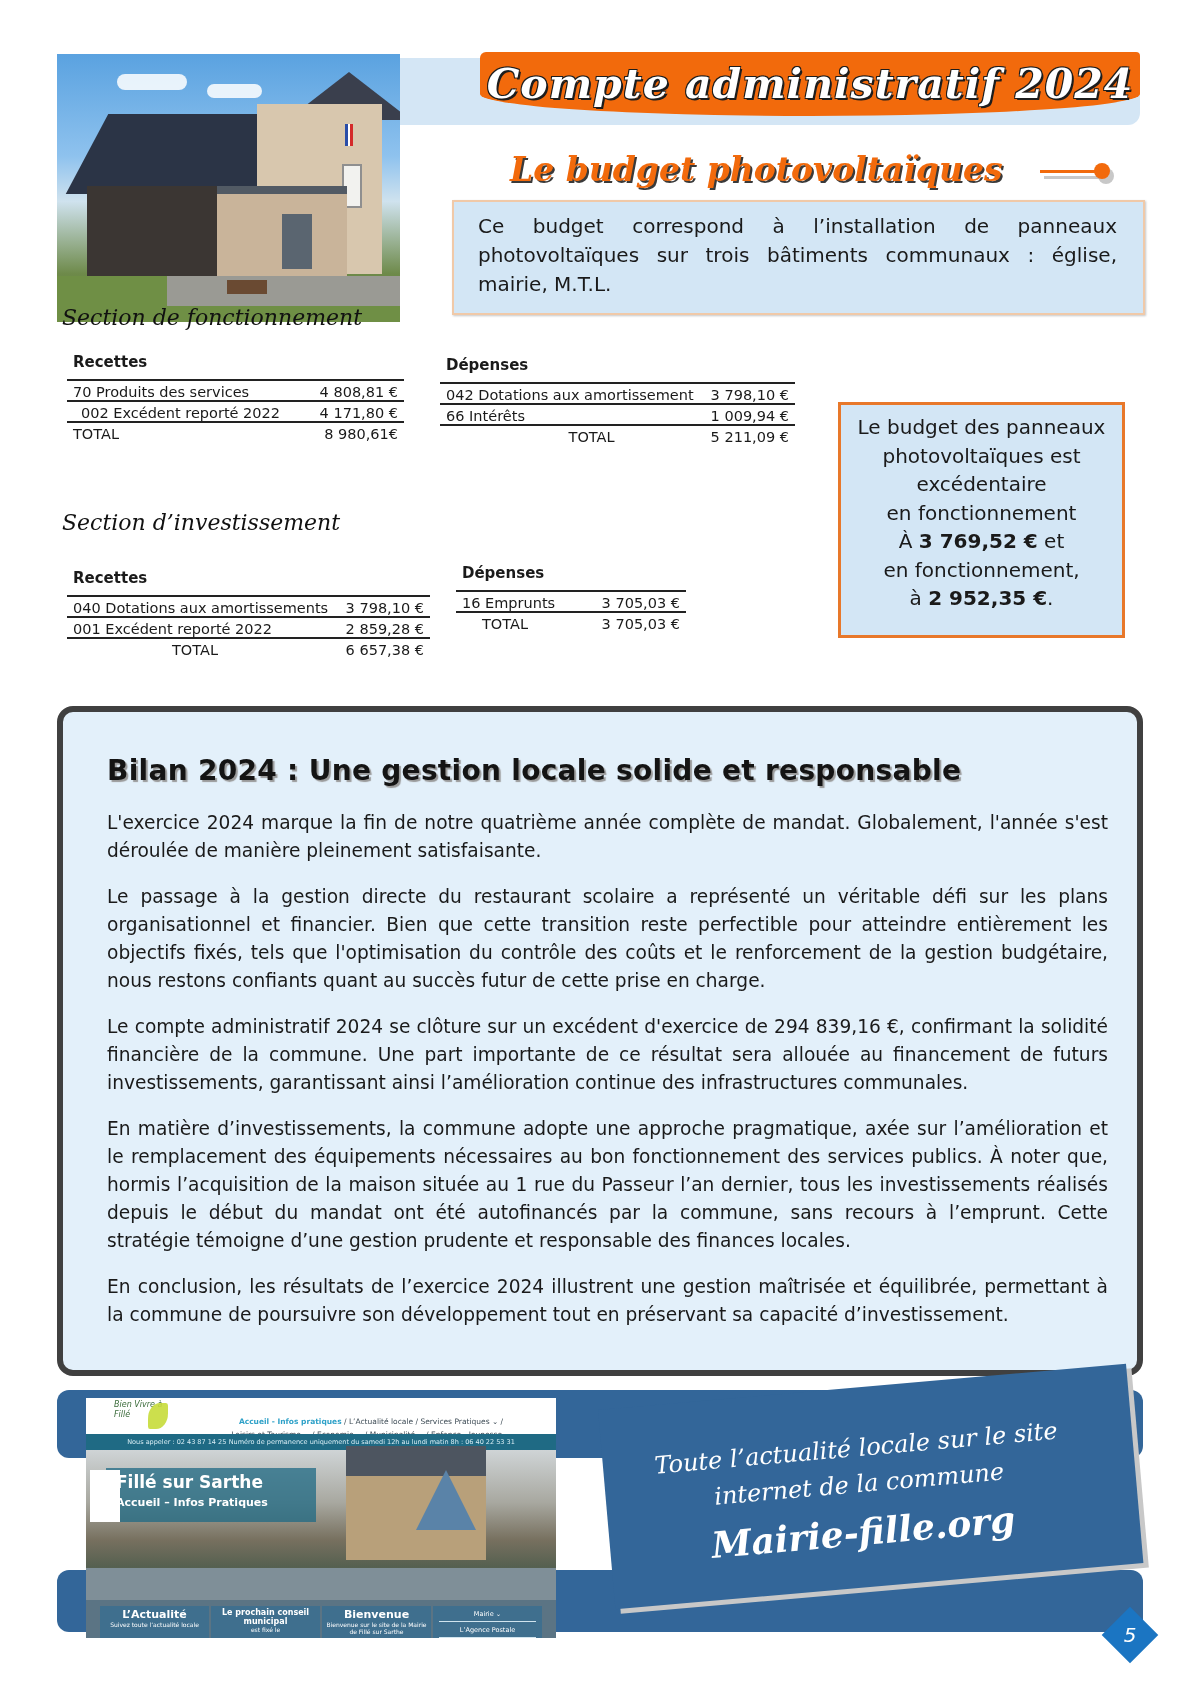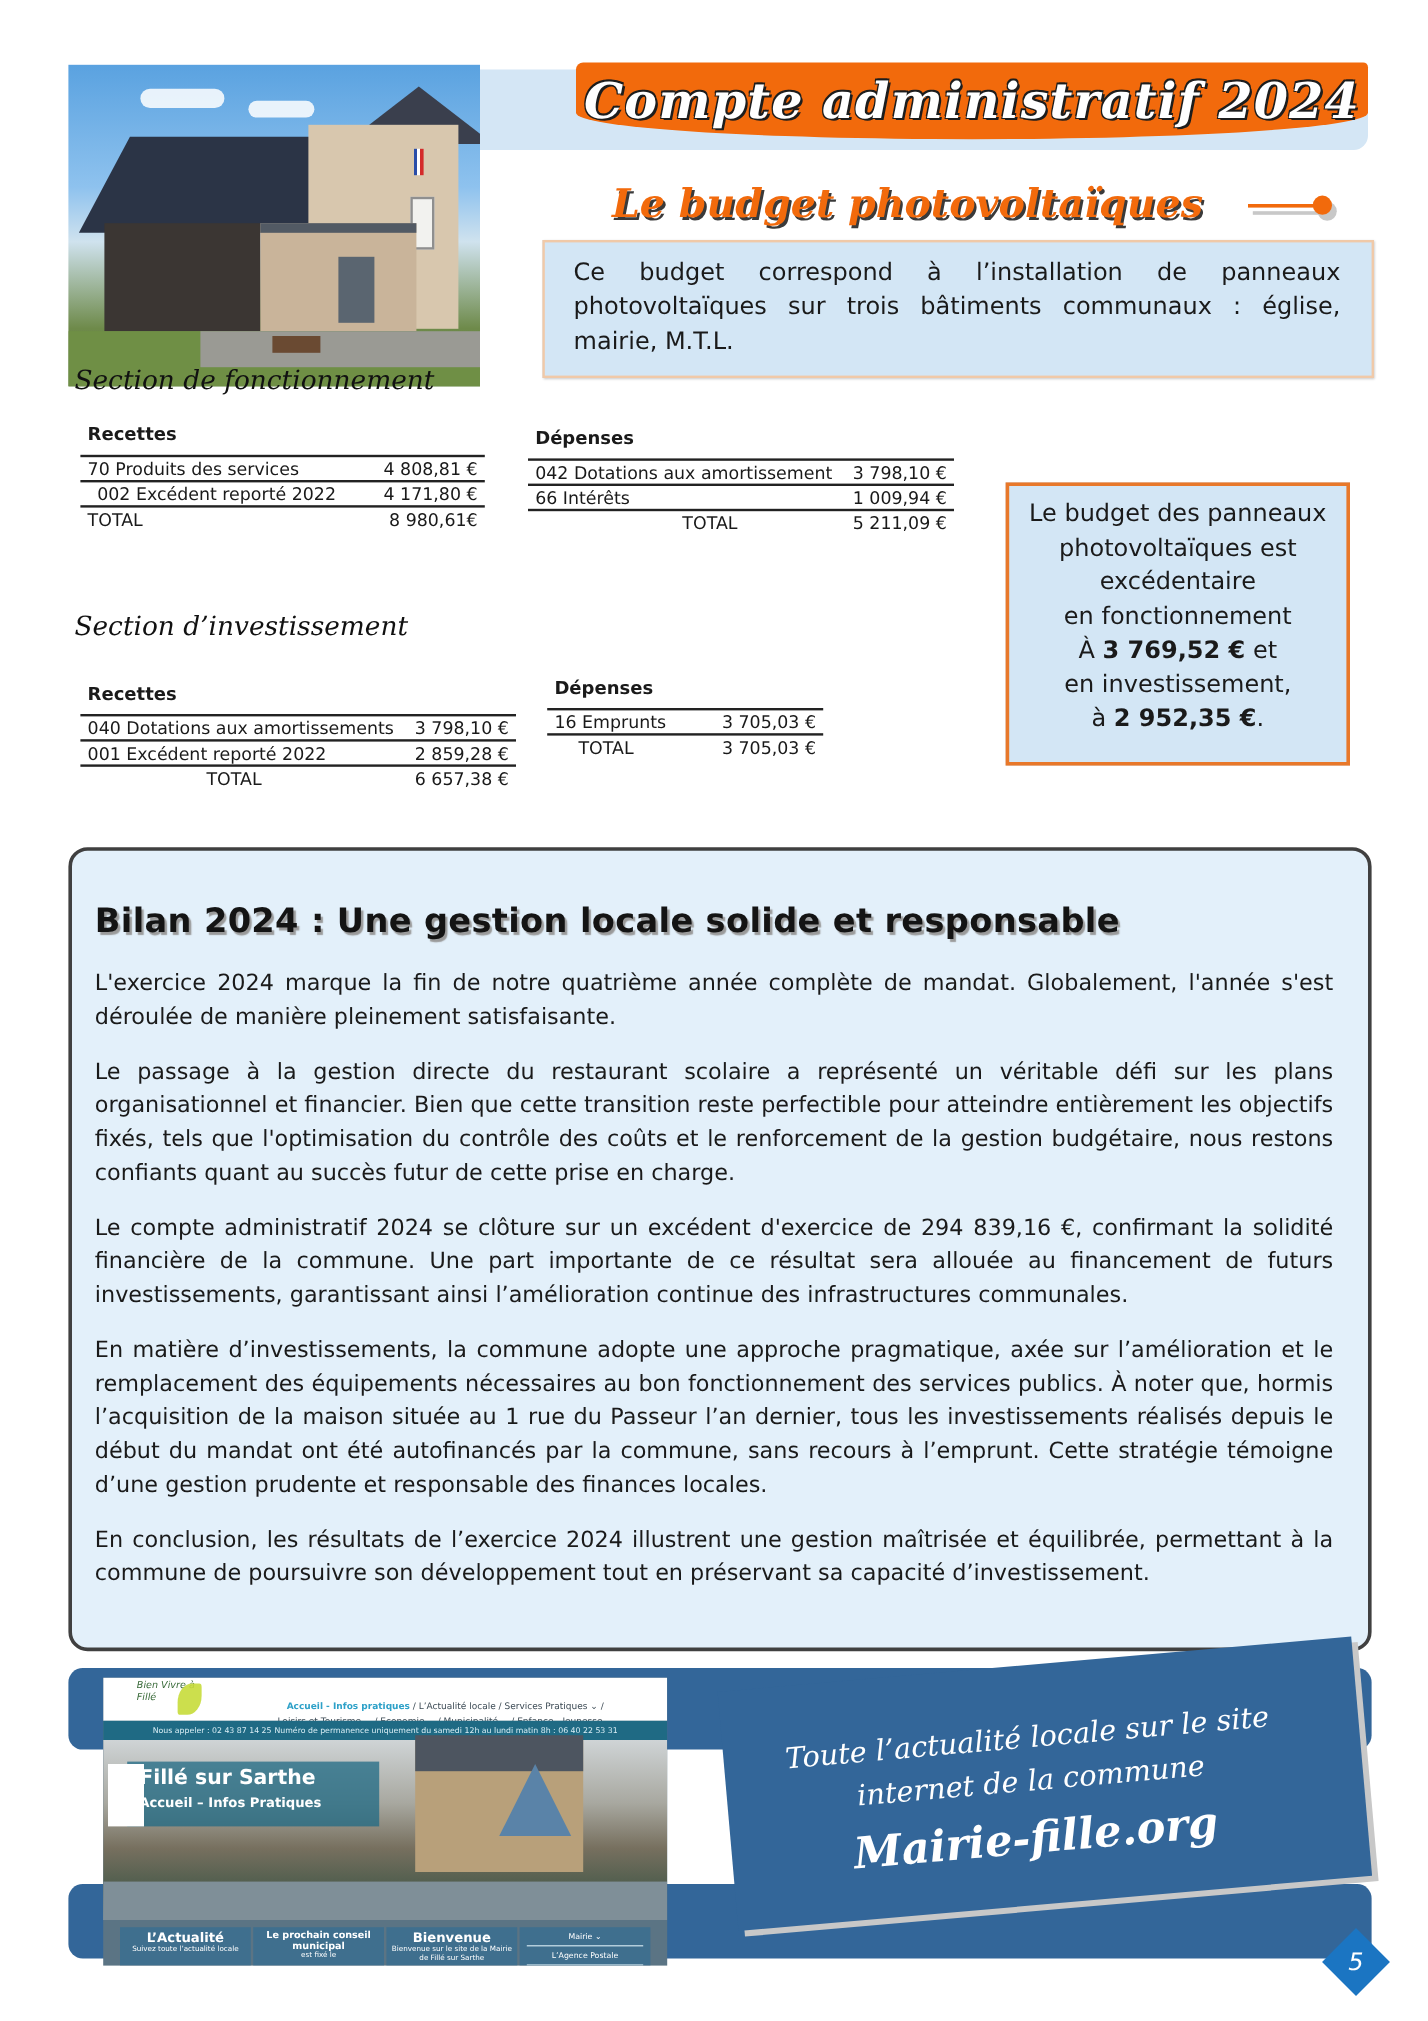--- a/index.html
+++ b/index.html
@@ -63,21 +63,21 @@
   #fd { left: 440px; top: 350px; width: 355px; }
   #ir { left: 67px; top: 563px; width: 363px; }
   #id { left: 456px; top: 558px; width: 230px; }
 
   #summary-box { left: 838px; top: 402px; width: 287px; height: 236px; background: #d3e6f5;
     border: 3px solid #e8782a; text-align: center; font-size: 20px; line-height: 28.5px; padding-top: 8px; color: #1a1a1a; }
   #summary-box b { font-weight: bold; }
 
   
   #bilan { left: 57px; top: 706px; width: 1086px; height: 670px; background: #e3f0fa;
-    border: 3px solid #404040; border-radius: 16px; padding: 42px 29px 0 19px; }
+    border: 6px solid #404040; border-radius: 16px; padding: 42px 29px 0 44px; }
   #bilan-title { font-size: 28px; font-weight: bold; color: #141414; text-shadow: 2px 2px 1px #9a9a9a;
     margin-bottom: 22px; letter-spacing: .3px; }
   #bilan p { font-size: 18.6px; line-height: 28px; text-align: justify; margin-bottom: 18px; color: #1a1a1a; }
 
   
   .band { position: absolute; background: #336699; border-radius: 12px; }
   #band-top { left: 57px; top: 1390px; width: 1086px; height: 68px; }
   #band-bot { left: 57px; top: 1570px; width: 1086px; height: 62px; }
   #site-shot { left: 86px; top: 1398px; width: 470px; height: 240px; overflow: hidden; background: #5b7484; }
   #site-header { position: absolute; left: 0; top: 0; width: 100%; height: 36px; background: #ffffff; }
@@ -183,21 +183,21 @@
     <span class="val">5 211,09 €</span>
   </div>
 </div>
 
 <div id="summary-box" class="abs">
   <div>Le budget des panneaux</div>
   <div>photovoltaïques est</div>
   <div>excédentaire</div>
   <div>en fonctionnement</div>
   <div><span>À </span><b>3 769,52 €</b><span> et</span></div>
-  <div>en investissement,</div>
+  <div>en fonctionnement,</div>
   <div><span>à </span><b>2 952,35 €</b><span>.</span></div>
 </div>
 
 <div id="sec-inv" class="abs section-title script">Section d’investissement</div>
 
 <div id="ir" class="fin-table">
   <div class="head">Recettes</div>
   <div class="row">
     <span class="lbl">040 Dotations aux amortissements</span>
     <span class="val">3 798,10 €</span>

